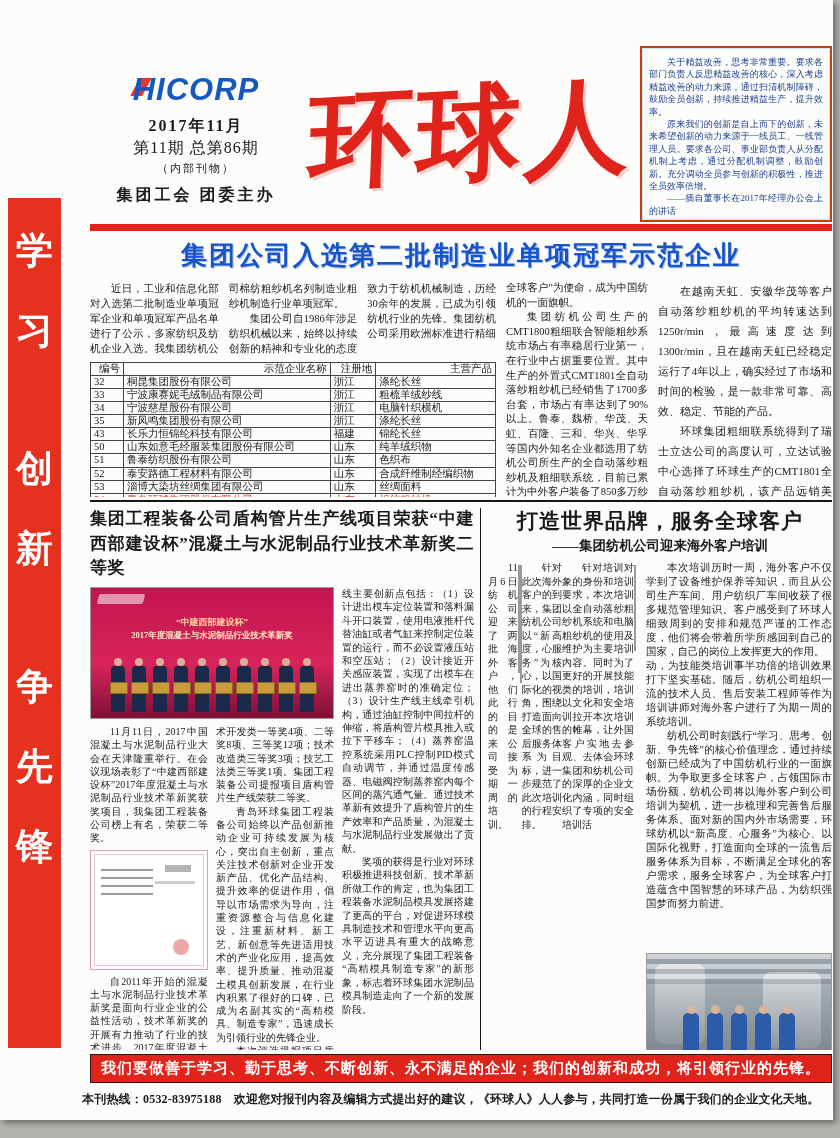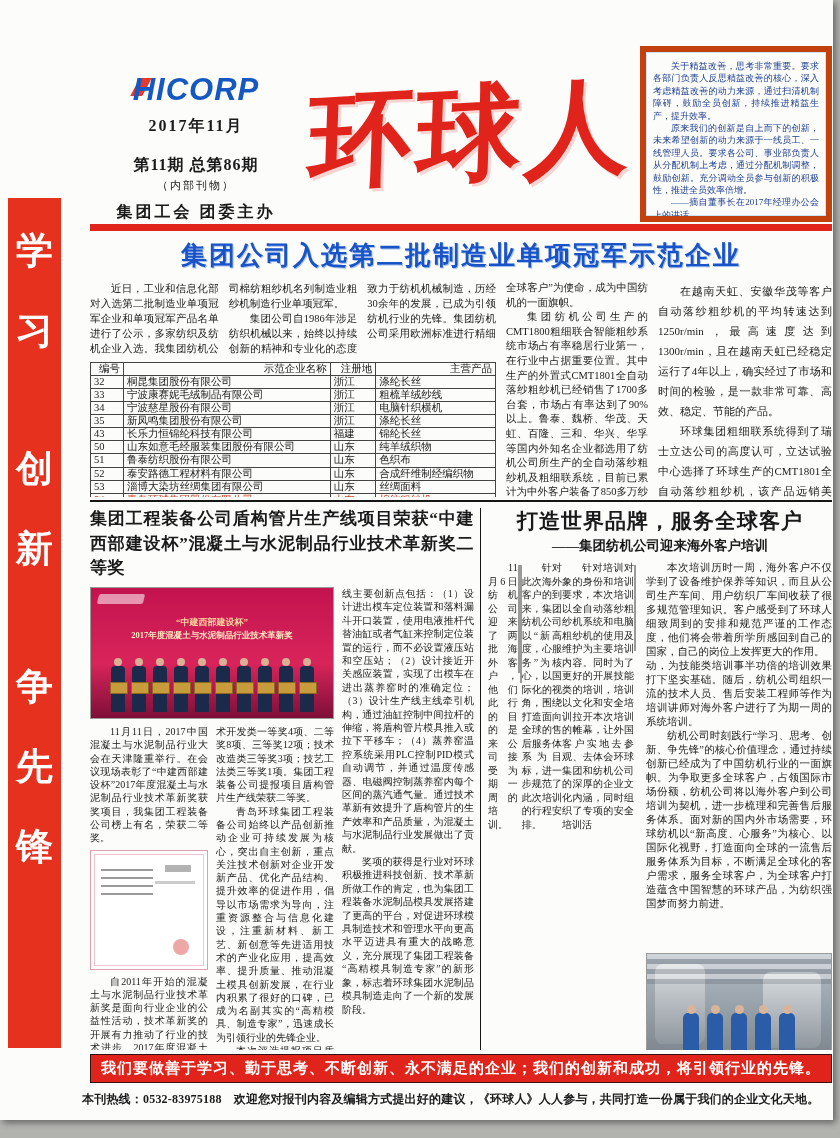--- a/index.html
+++ b/index.html
@@ -15,27 +15,27 @@
 
   
   .header{position:absolute;left:90px;top:46px;width:742px;height:176px;display:flex;}
   .header-left{width:212px;text-align:center;padding-top:26px;box-sizing:border-box;}
   .logo{position:relative;display:inline-block;font-family:"Liberation Sans","DejaVu Sans",sans-serif;
     font-style:italic;font-weight:bold;font-size:31px;color:#1558c0;letter-spacing:1px;}
   .logo-slash{position:absolute;left:2px;top:6px;width:12px;height:18px;background:#e0231b;
     transform:skewX(-28deg);opacity:.9;}
   .logo-text{position:relative;}
   .hdr-date{font-weight:bold;font-size:16px;margin-top:8px;letter-spacing:2px;}
-  .hdr-issue{font-weight:bold;font-size:16px;margin-top:18px;letter-spacing:1px;}
+  .hdr-issue{font-weight:normal;font-size:16px;margin-top:1px;letter-spacing:1px;}
   .hdr-internal{font-size:11px;margin-top:2px;letter-spacing:2px;}
   .hdr-organizer{font-weight:bold;font-size:16px;margin-top:9px;letter-spacing:3px;}
   .masthead{flex:1;display:flex;align-items:center;justify-content:center;overflow:hidden;}
   .masthead-text{font-size:104px;line-height:1;color:#e0231b;font-weight:bold;letter-spacing:4px;
     transform:rotate(-3deg) skewX(-5deg);text-shadow:3px 3px 0 rgba(224,35,27,.18);white-space:nowrap;}
-  .quote-box{width:192px;box-sizing:border-box;border:6px solid #c2410c;box-shadow:inset 0 0 0 1px #c9e4f2;
+  .quote-box{width:192px;box-sizing:border-box;border:2px solid #c2410c;box-shadow:inset 0 0 0 1px #c9e4f2;
     padding:8px 7px;color:#1d3f8f;font-size:9px;line-height:1.38;text-align:justify;overflow:hidden;}
   .quote-box p{margin:0;text-indent:2em;}
 
   .red-rule{position:absolute;left:90px;top:224px;width:742px;height:7px;background:#e0231b;}
 
   
   .article1{position:absolute;left:90px;top:238px;width:742px;height:260px;overflow:hidden;}
   .a1-headline{margin:0 0 8px;text-align:center;color:#1953c8;font-family:"Liberation Sans","DejaVu Sans",sans-serif;
     font-weight:bold;font-size:26px;letter-spacing:2px;text-shadow:1px 1px 0 #a9c2ec;}
   .a1-body{display:flex;gap:10px;height:216px;overflow:hidden;}

